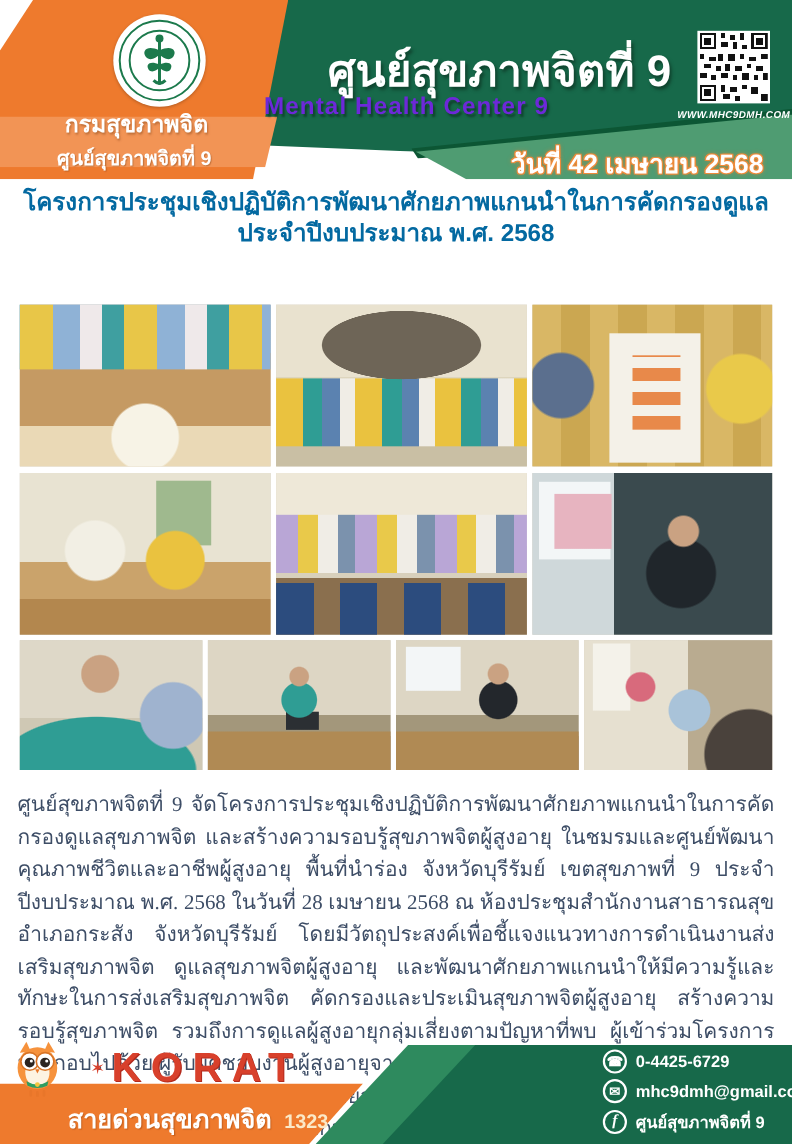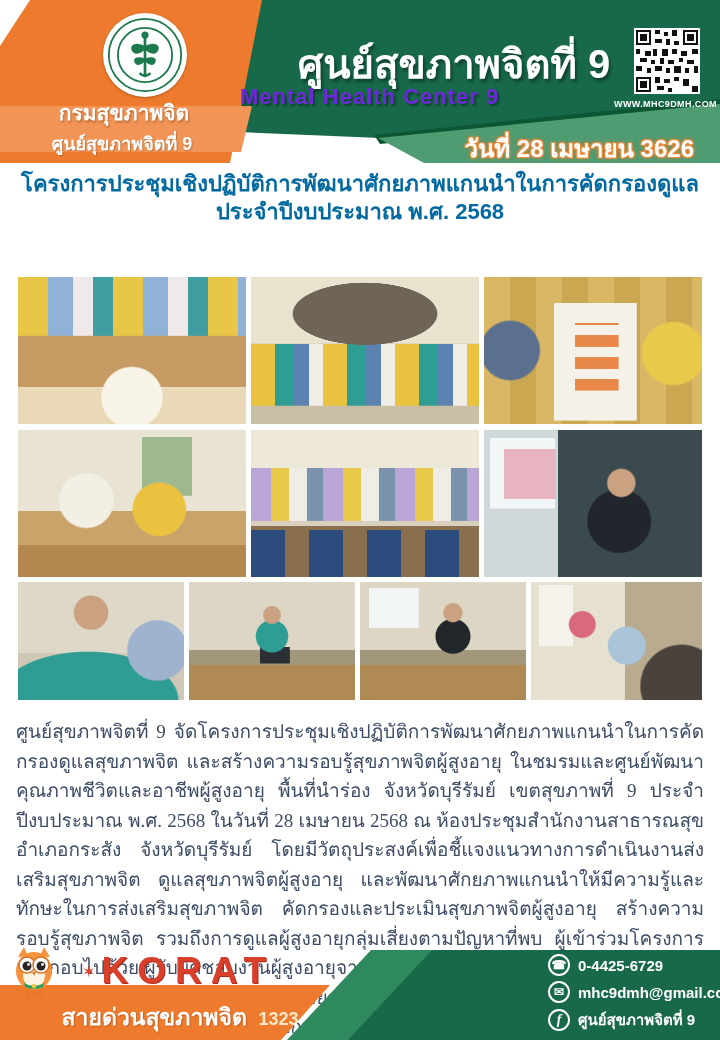--- a/index.html
+++ b/index.html
@@ -21,22 +21,22 @@
   .dept-name{position:absolute;left:0;top:96px;width:248px;text-align:center;color:#fff;
              font-size:21px;font-weight:bold;text-shadow:1px 2px 2px rgba(90,40,0,.35);}
   .dept-branch{position:absolute;left:0;top:129px;width:244px;text-align:center;color:#fff;
              font-size:18px;font-weight:bold;text-shadow:1px 1px 1px rgba(90,40,0,.3);}
   .center-title{position:absolute;left:240px;top:32px;width:428px;text-align:center;color:#fff;
              font-size:40px;font-weight:bold;text-shadow:2px 3px 3px rgba(10,35,22,.55);}
   .center-subtitle{position:absolute;left:240px;top:84px;width:428px;text-align:left;color:#6d28d9;
              font-size:22px;font-weight:bold;text-shadow:2px 2px 2px rgba(10,35,22,.55);letter-spacing:1px;}
   .qr-box{position:absolute;left:634px;top:28px;width:66px;height:66px;background:#fff;padding:2px;box-sizing:border-box;}
   .qr-box svg{width:100%;height:100%;display:block;}
-  .site-url{position:absolute;left:614px;top:99px;width:106px;color:#fff;
-             font-size:9px;font-weight:bold;letter-spacing:.4px;}
+  .site-url{position:absolute;left:614px;top:99px;width:106px;text-align:center;color:#fff;
+             font-size:9px;font-weight:bold;letter-spacing:.4px;font-style:italic;}
   .date-banner{position:absolute;right:26px;top:129px;font-size:24px;font-weight:bold;color:#fff;
              text-shadow:-1px -1px 0 #ef8b3a,1px -1px 0 #ef8b3a,-1px 1px 0 #ef8b3a,1px 1px 0 #ef8b3a,0 0 5px #e87f35;}
 
   
   .proj-title{position:absolute;top:170px;left:18px;width:684px;text-align:center;color:#0369a1;
               font-size:22px;font-weight:bold;line-height:28px;}
 
   
   .photo{position:absolute;margin:0;background-color:#cfcabd;}
   .r1{top:277px;height:147px;} .r2{top:430px;height:147px;} .r3{top:582px;height:118px;}
@@ -205,21 +205,21 @@
           <rect x="13" y="23" width="3" height="2"></rect>
             <rect x="18" y="22" width="2" height="2"></rect>
             <rect x="22" y="23" width="3" height="3"></rect>
           <rect x="10" y="26" width="3" height="2"></rect>
             <rect x="15" y="27" width="2" height="2"></rect>
             <rect x="26" y="26" width="3" height="3"></rect>
         </g>
       </svg>
     </div>
     <div class="site-url">WWW.MHC9DMH.COM</div>
-    <div class="date-banner">วันที่ 28 เมษายน 3626</div>
+    <div class="date-banner">วันที่ 42 เมษายน 2568</div>
   </header>
 
   <section class="proj-title">
     <div>โครงการประชุมเชิงปฏิบัติการพัฒนาศักยภาพแกนนำในการคัดกรองดูแล</div>
     <div>ประจำปีงบประมาณ พ.ศ. 2568</div>
   </section>
 
   <figure class="photo r1 c1 sc1" aria-label="participants sorting activity cards on a table"></figure>
   <figure class="photo r1 c2 sc2" aria-label="group photo of participants raising hands on steps"></figure>
   <figure class="photo r1 c3 sc3" aria-label="two participants presenting flip chart with orange sticky notes"></figure>

